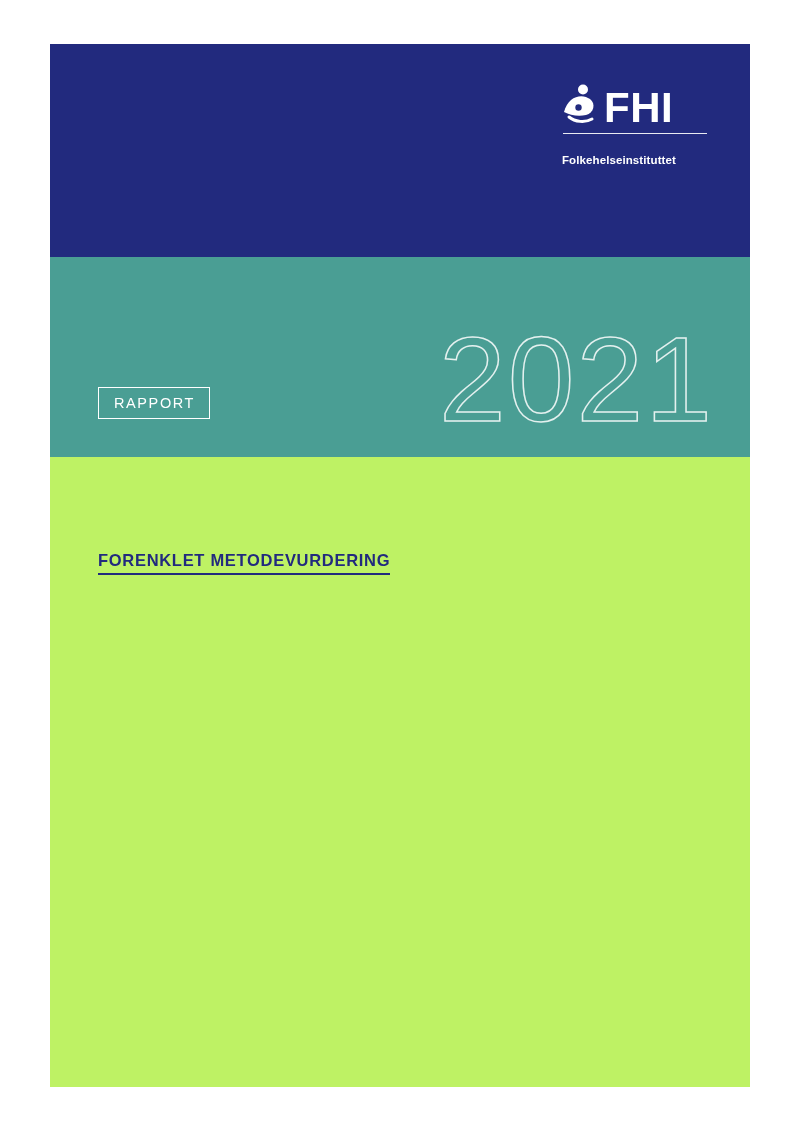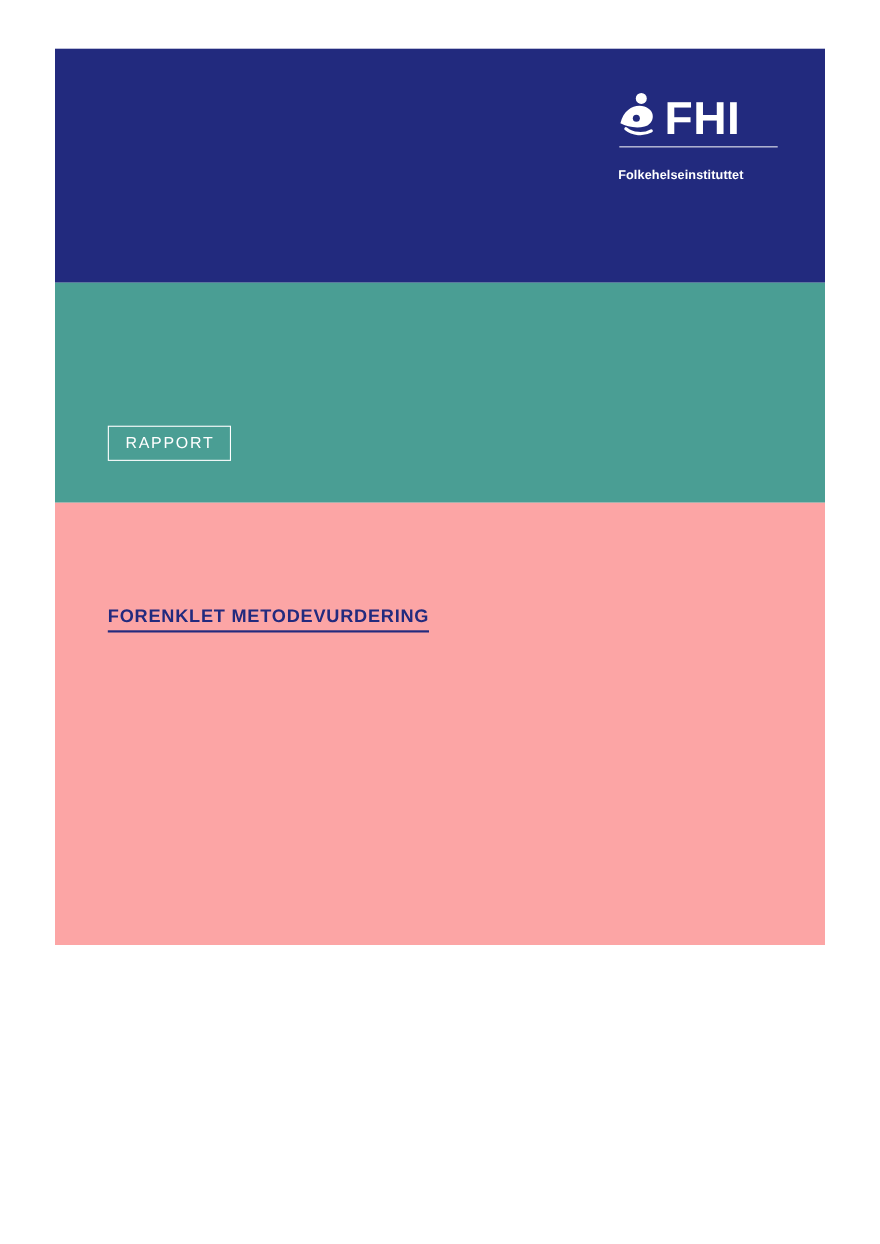--- a/index.html
+++ b/index.html
@@ -17,21 +17,21 @@
     position: relative;
     width: 800px;
     height: 1131px;
     background: #ffffff;
   }
   .cover {
     position: absolute;
     left: 50px;
     top: 44px;
     width: 700px;
-    height: 815px;
+    height: 1043px;
     overflow: hidden;
     padding-left: 47px;
   }
   
   .band-navy {
     position: absolute;
     left: 0;
     top: 0;
     width: 700px;
     height: 213px;
@@ -114,21 +114,21 @@
     padding: 7px 14px 7px 15px;
     box-sizing: border-box;
   }
   
   .band-pale {
     position: absolute;
     left: 0;
     top: 413px;
     width: 700px;
     height: 630px;
-    background: #fca5a5;
+    background: #bef264;
   }
   .kicker {
     position: absolute;
     left: 48px;
     top: 94px;
     font-size: 16.5px;
     font-weight: 700;
     letter-spacing: 0.7px;
     color: #222a7e;
     padding-bottom: 3px;
@@ -165,20 +165,21 @@
             </svg>
           </span>
           <span class="logo-fhi">FHI</span>
         </div>
         <div class="logo-rule"></div>
         <div class="logo-sub">Folkehelseinstituttet</div>
       </div>
     </div>
 
     <div class="band-teal">
+      <div class="year">2021</div>
       <div class="badge">RAPPORT</div>
     </div>
 
     <div class="band-pale">
       <div class="kicker">FORENKLET METODEVURDERING</div>
     </div>
 
   </div>
 </div>
 

